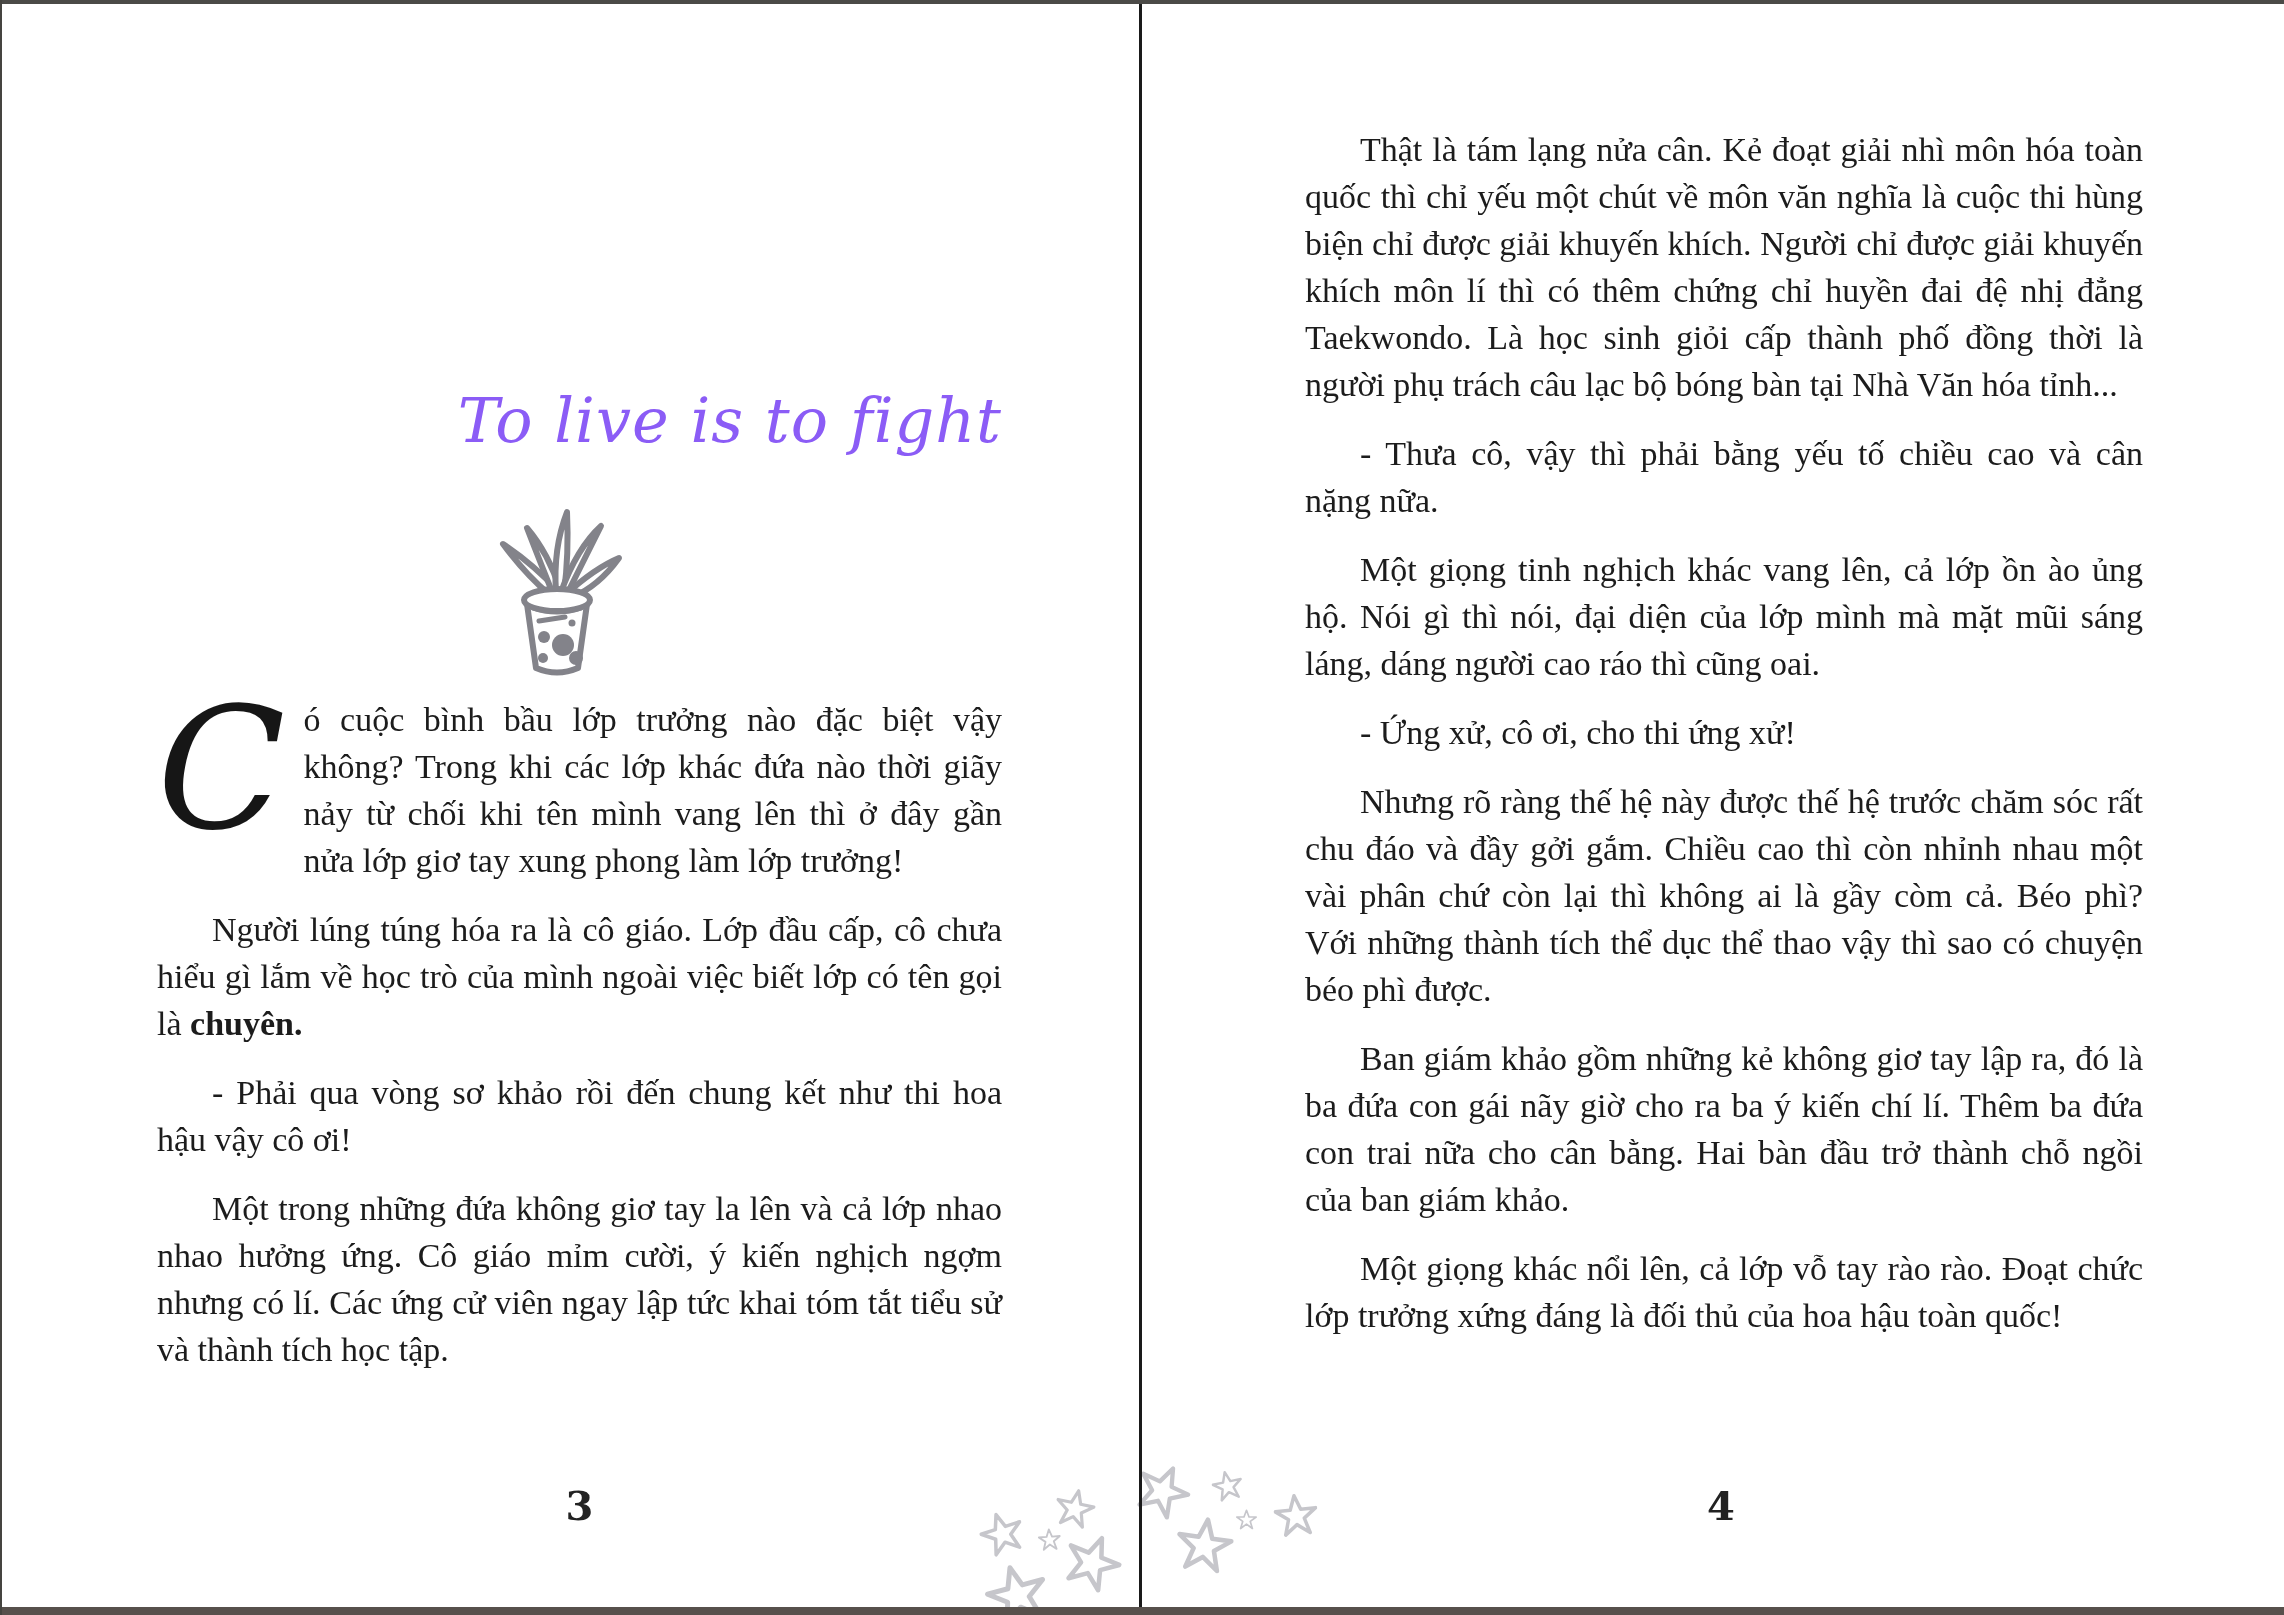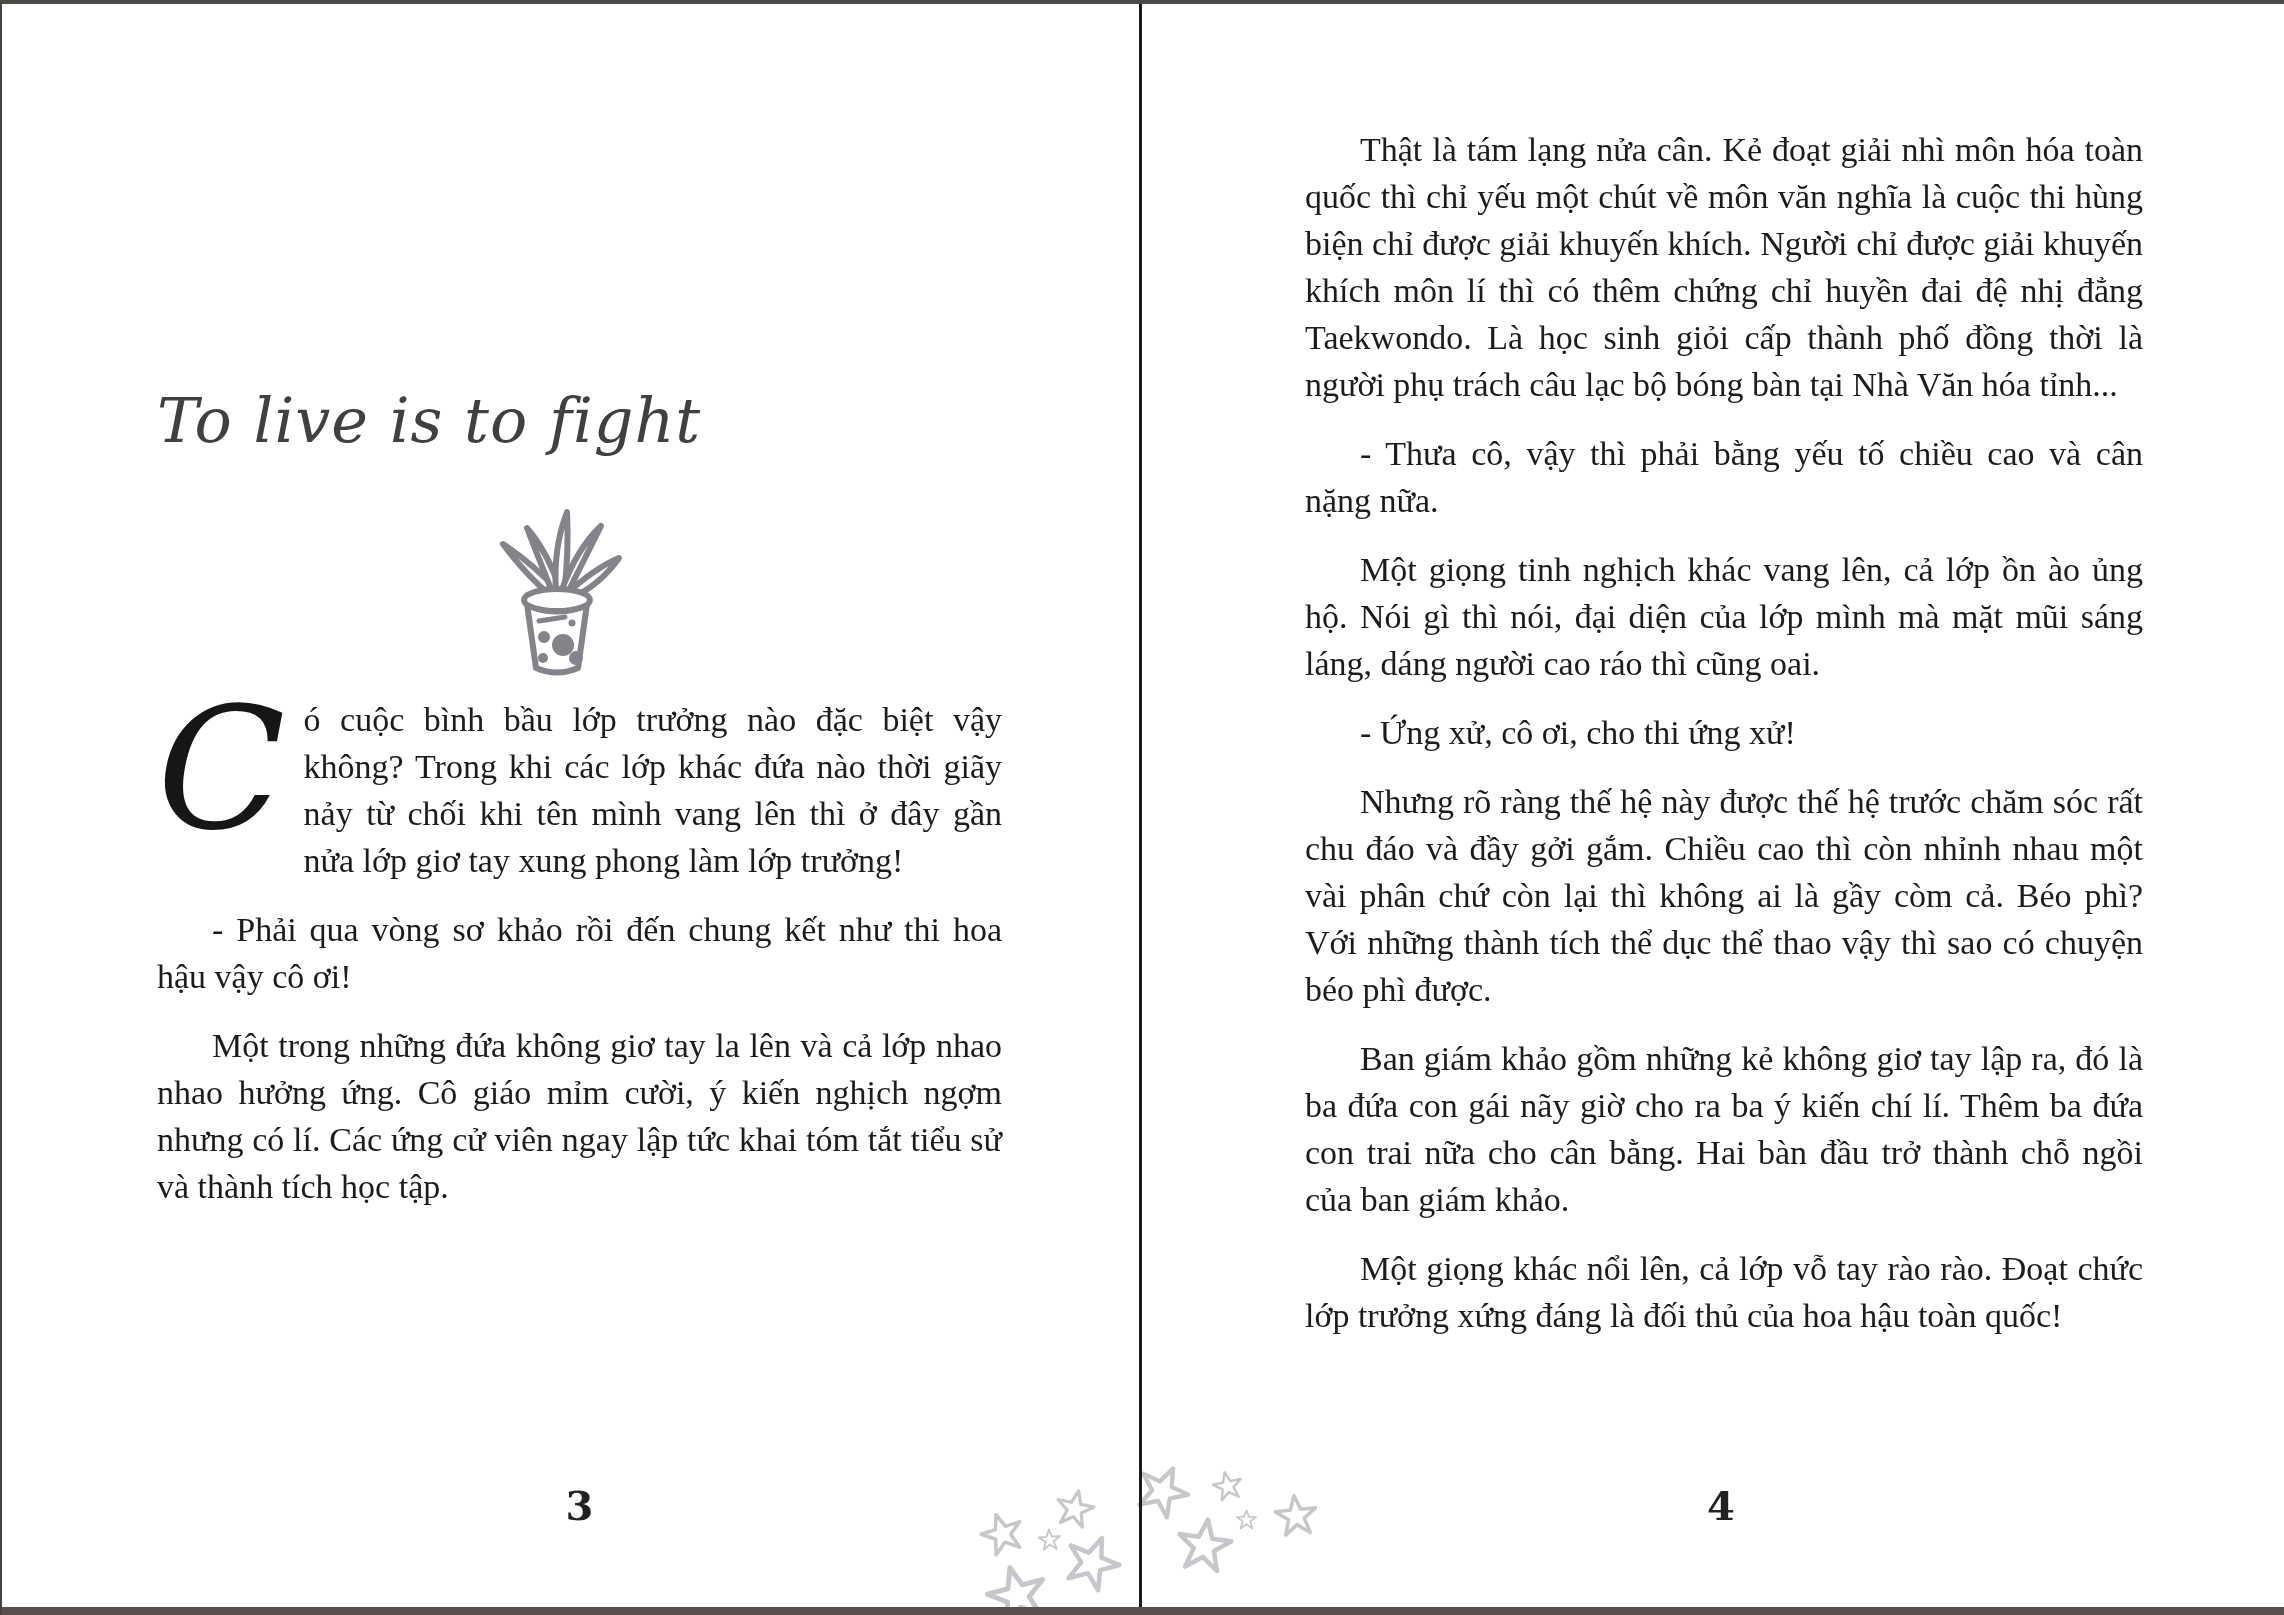--- a/index.html
+++ b/index.html
@@ -11,22 +11,22 @@
   .edge-bottom{position:absolute;bottom:0;left:0;right:0;height:8px;background:#57504c;z-index:6;}
   .edge-left{position:absolute;top:0;left:0;bottom:0;width:2px;background:#454440;z-index:6;}
   .divider{position:absolute;left:1139px;top:0;bottom:0;width:3px;background:#1a1a1a;z-index:3;}
 
   .page{position:absolute;top:0;height:100%;}
   .page-left{left:0;width:1139px;}
   .page-right{left:1142px;width:1142px;padding-left:44px;}
 
   .chapter-title{
     position:absolute;top:384px;left:157px;width:845px;margin:0;
-    text-align:left;font-family:"DejaVu Serif",serif;font-style:italic;font-weight:normal;
-    font-size:62px;letter-spacing:1px;color:#404040;z-index:2;
+    text-align:right;font-family:"DejaVu Serif",serif;font-style:italic;font-weight:normal;
+    font-size:62px;letter-spacing:1px;color:#8b5cf6;z-index:2;
   }
   .plant{position:absolute;left:487px;top:500px;width:140px;height:190px;z-index:2;}
   .plant svg{width:100%;height:100%;}
 
   .text-block{position:absolute;z-index:2;}
   .text-block.left{top:696px;left:157px;width:845px;}
   .text-block.right{top:126px;left:163px;width:838px;}
 
   .para{
     margin:0 0 22px 0;font-size:34px;line-height:47px;text-align:justify;
@@ -72,20 +72,21 @@
         <circle cx="57" cy="137" r="6"></circle>
         <circle cx="76" cy="145" r="11"></circle>
         <circle cx="56" cy="158" r="5"></circle>
         <circle cx="89" cy="158" r="7"></circle>
       </g>
     </svg>
   </div>
 
   <div class="text-block left">
     <p class="para"><span class="dropcap">C</span><span>ó cuộc bình bầu lớp trưởng nào đặc biệt vậy không? Trong khi các lớp khác đứa nào thời giãy nảy từ chối khi tên mình vang lên thì ở đây gần nửa lớp giơ tay xung phong làm lớp trưởng!</span></p>
+    <p class="para indent"><span>Người lúng túng hóa ra là cô giáo. Lớp đầu cấp, cô chưa hiểu gì lắm về học trò của mình ngoài việc biết lớp có tên gọi là </span><span class="bold">chuyên.</span></p>
     <p class="para indent">- Phải qua vòng sơ khảo rồi đến chung kết như thi hoa hậu vậy cô ơi!</p>
     <p class="para indent">Một trong những đứa không giơ tay la lên và cả lớp nhao nhao hưởng ứng. Cô giáo mỉm cười, ý kiến nghịch ngợm nhưng có lí. Các ứng cử viên ngay lập tức khai tóm tắt tiểu sử và thành tích học tập.</p>
   </div>
 
   <div class="page-number">3</div>
 </div>
 
 <div class="page page-right">
   <div class="text-block right">
     <p class="para indent">Thật là tám lạng nửa cân. Kẻ đoạt giải nhì môn hóa toàn quốc thì chỉ yếu một chút về môn văn nghĩa là cuộc thi hùng biện chỉ được giải khuyến khích. Người chỉ được giải khuyến khích môn lí thì có thêm chứng chỉ huyền đai đệ nhị đẳng Taekwondo. Là học sinh giỏi cấp thành phố đồng thời là người phụ trách câu lạc bộ bóng bàn tại Nhà Văn hóa tỉnh...</p>

